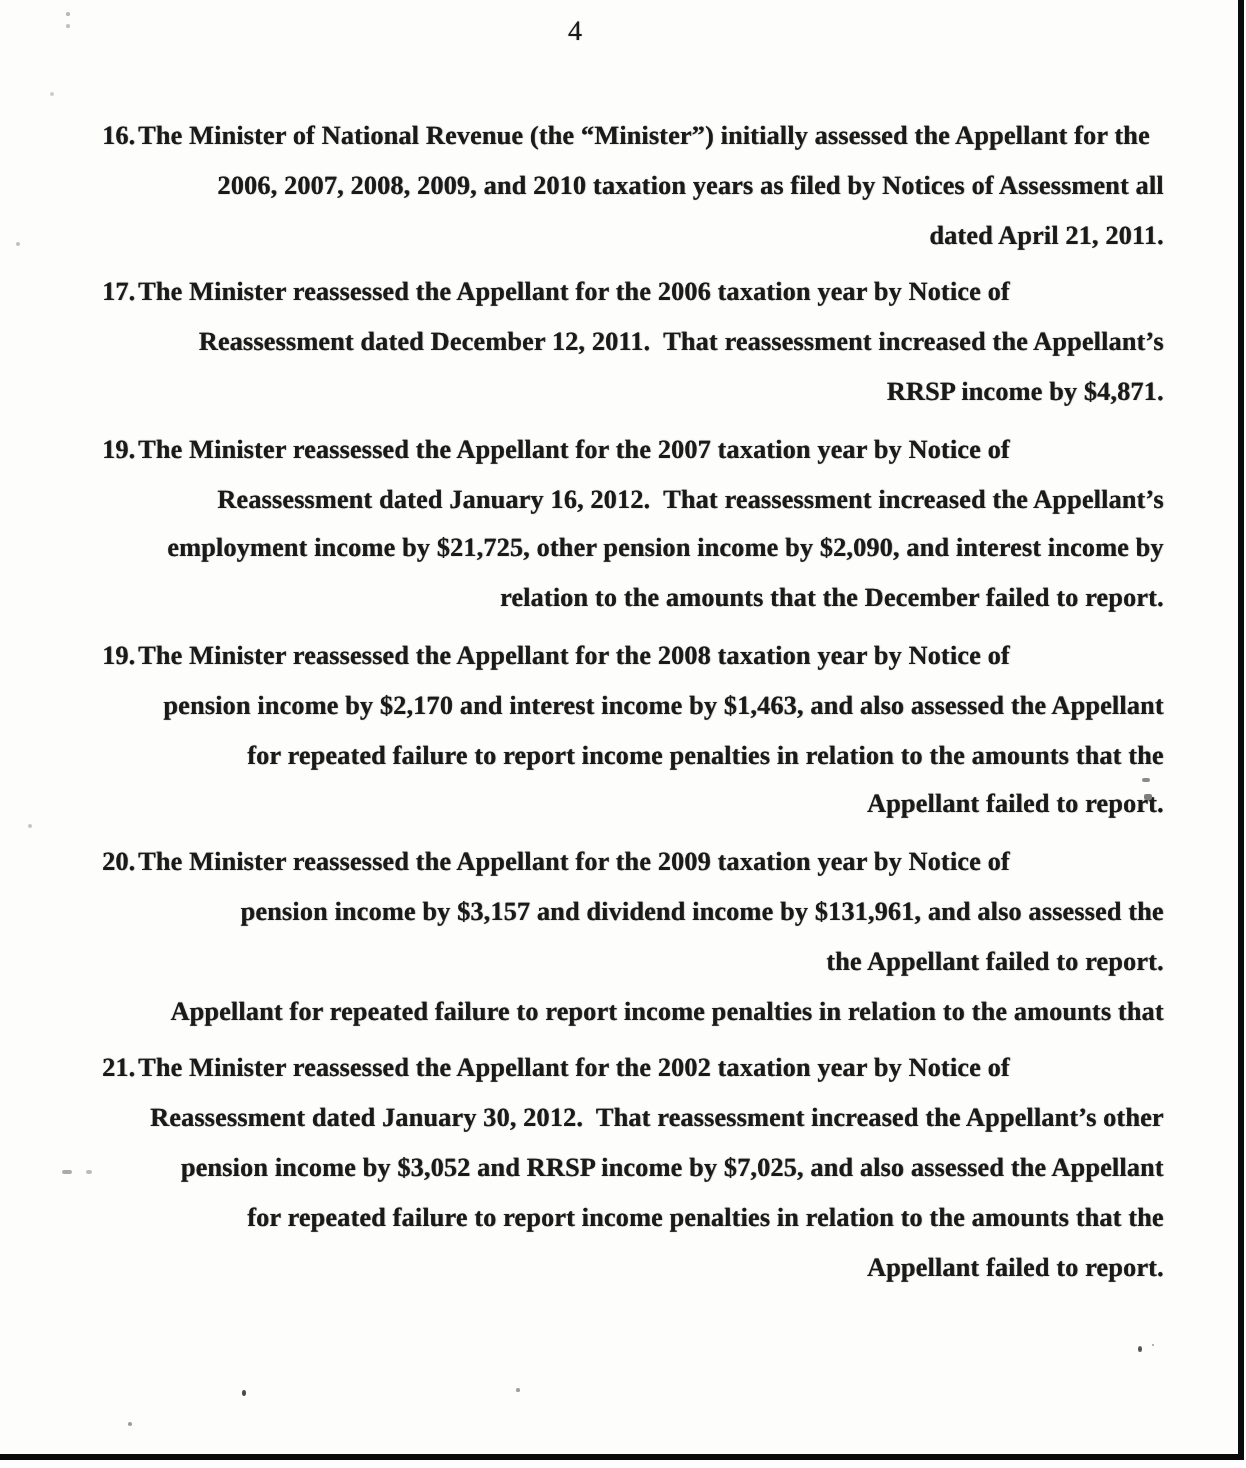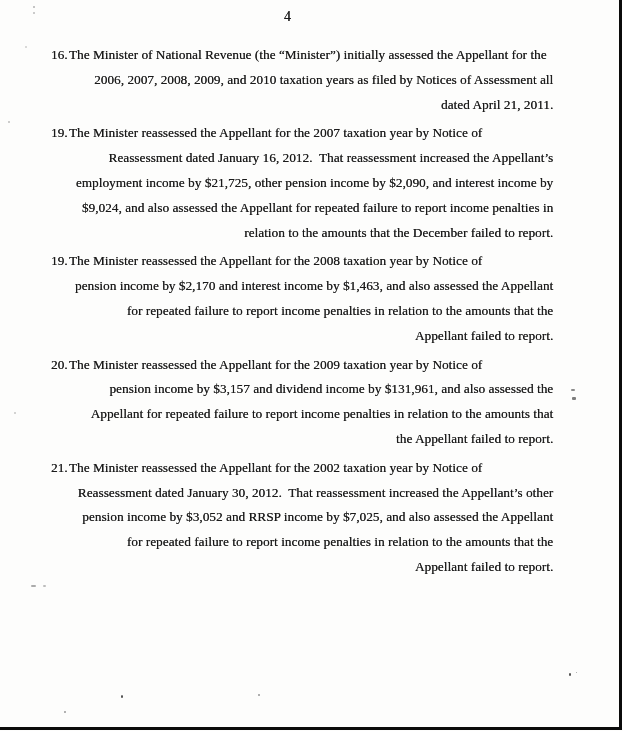--- a/index.html
+++ b/index.html
@@ -14,22 +14,23 @@
   }
   .page-number {
     position: absolute;
     top: 9px;
     left: 284px;
     font-size: 14px;
     text-shadow: 0 0 0.5px rgba(26,26,26,0.85);
   }
   .content {
     position: absolute;
-    top: 43px;
+    top: 56px;
     left: 51px;
+    font-weight: bold;
   }
   .para { margin: 0 0 4px 0; }
   .line {
     white-space: pre;
     font-size: 13.2px;
     line-height: 24.8px;
     height: 24.8px;
     letter-spacing: 0.05px;
     text-shadow: 0.2px 0 0.5px rgba(30,30,30,0.8);
   }
@@ -77,41 +78,45 @@
   <div class="page-number">4</div>
 
   <div class="content">
 
     <div class="para">
       <div class="line first"><span class="num">16.</span><span>The Minister of National Revenue (the “Minister”) initially assessed the Appellant for the</span></div>
       <div class="line cont">2006, 2007, 2008, 2009, and 2010 taxation years as filed by Notices of Assessment all</div>
       <div class="line cont">dated April 21, 2011.</div>
     </div>
 
+    <div class="para">
+      <div class="line first"><span class="num">17.</span><span>The Minister reassessed the Appellant for the 2006 taxation year by Notice of</span></div>
+      <div class="line cont">Reassessment dated December 12, 2011.  That reassessment increased the Appellant’s</div>
+      <div class="line cont">RRSP income by $4,871.</div>
+    </div>
 
     <div class="para">
       <div class="line first"><span class="num">19.</span><span>The Minister reassessed the Appellant for the 2007 taxation year by Notice of</span></div>
       <div class="line cont">Reassessment dated January 16, 2012.  That reassessment increased the Appellant’s</div>
       <div class="line cont">employment income by $21,725, other pension income by $2,090, and interest income by</div>
-      <div class="line cont">$9,024, and also assessed the Appellant for repeated failure to report income penalties in</div>
       <div class="line cont">relation to the amounts that the December failed to report.</div>
     </div>
 
     <div class="para">
       <div class="line first"><span class="num">19.</span><span>The Minister reassessed the Appellant for the 2008 taxation year by Notice of</span></div>
       <div class="line cont">pension income by $2,170 and interest income by $1,463, and also assessed the Appellant</div>
       <div class="line cont">for repeated failure to report income penalties in relation to the amounts that the</div>
       <div class="line cont">Appellant failed to report.</div>
     </div>
 
     <div class="para">
       <div class="line first"><span class="num">20.</span><span>The Minister reassessed the Appellant for the 2009 taxation year by Notice of</span></div>
       <div class="line cont">pension income by $3,157 and dividend income by $131,961, and also assessed the</div>
+      <div class="line cont">the Appellant failed to report.</div>
       <div class="line cont">Appellant for repeated failure to report income penalties in relation to the amounts that</div>
-      <div class="line cont">the Appellant failed to report.</div>
     </div>
 
     <div class="para">
       <div class="line first"><span class="num">21.</span><span>The Minister reassessed the Appellant for the 2002 taxation year by Notice of</span></div>
       <div class="line cont">Reassessment dated January 30, 2012.  That reassessment increased the Appellant’s other</div>
       <div class="line cont">pension income by $3,052 and RRSP income by $7,025, and also assessed the Appellant</div>
       <div class="line cont">for repeated failure to report income penalties in relation to the amounts that the</div>
       <div class="line cont">Appellant failed to report.</div>
     </div>
 

